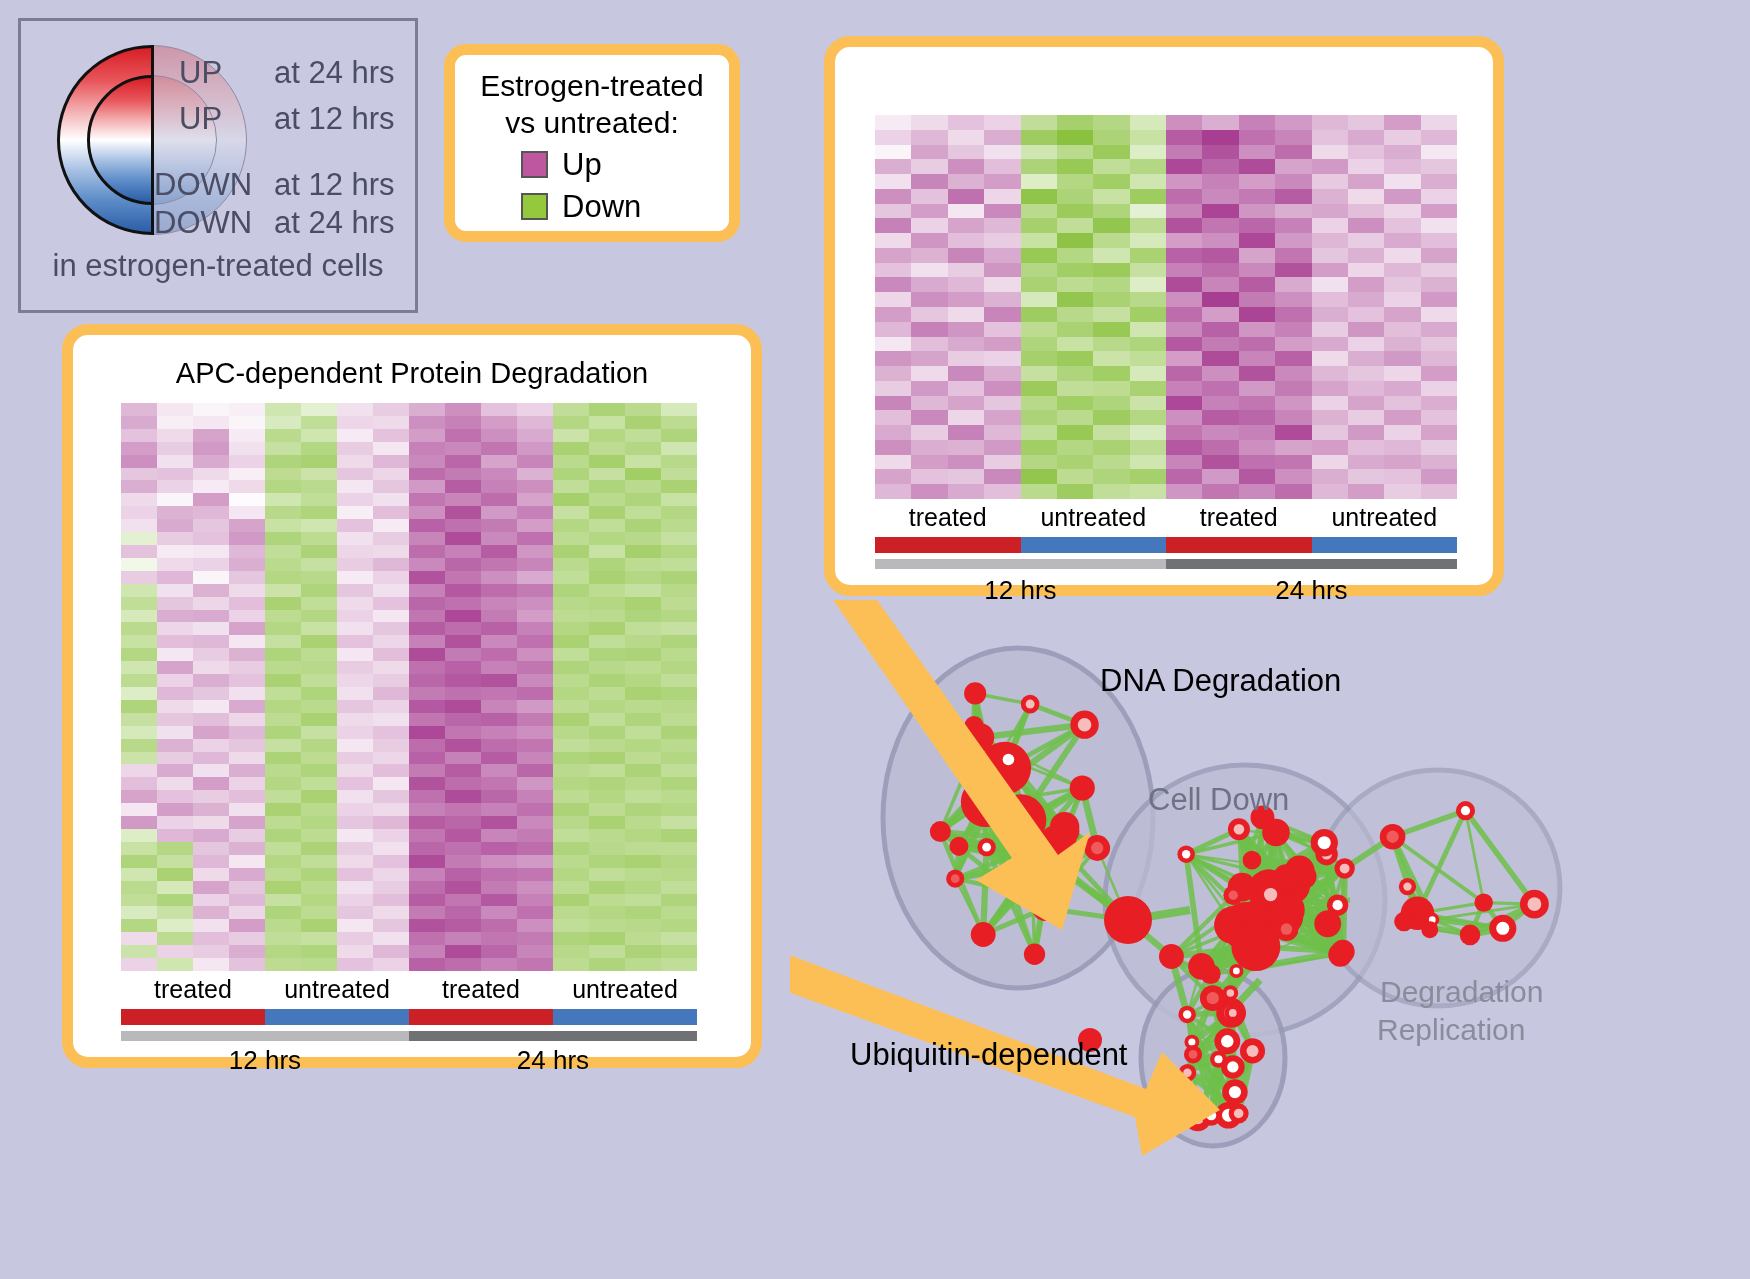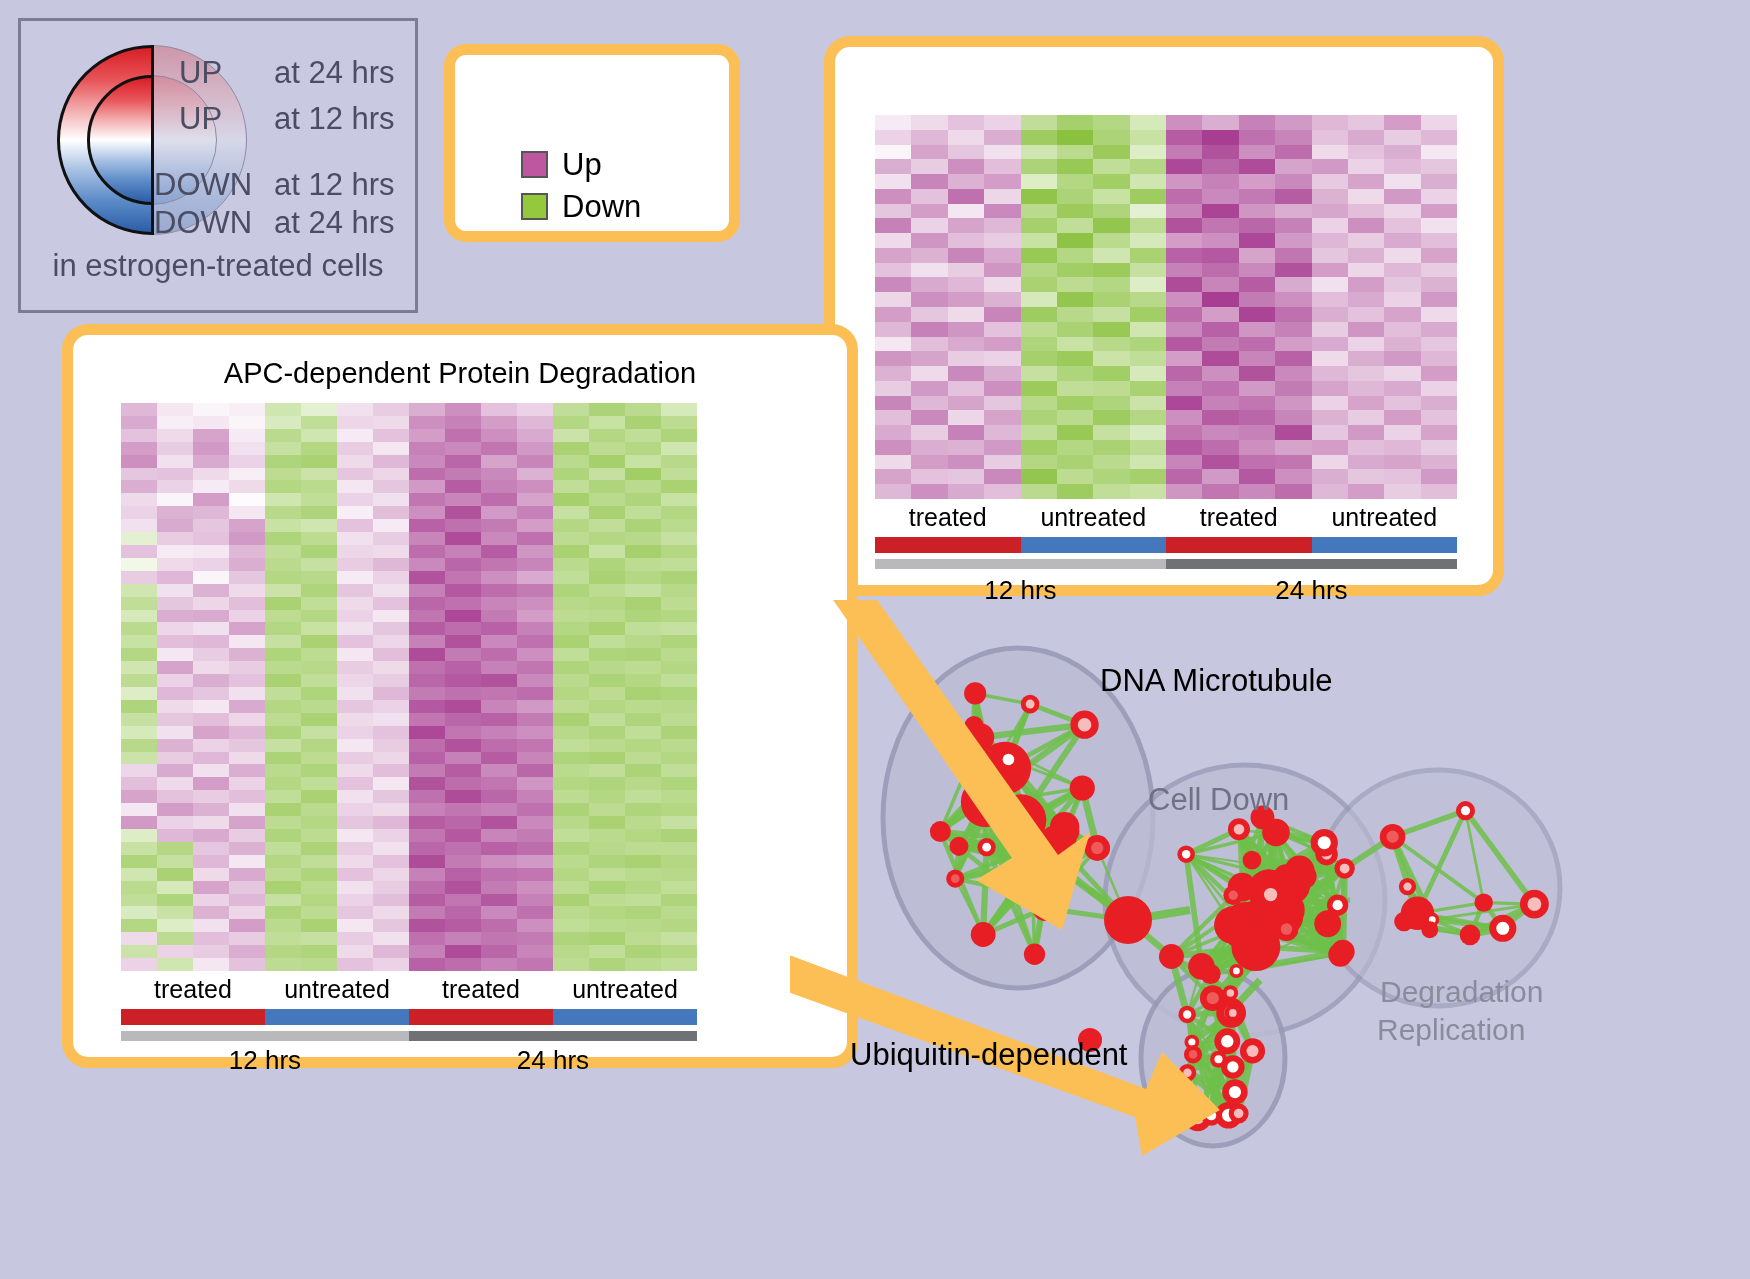--- a/index.html
+++ b/index.html
@@ -88,20 +88,24 @@
     <div class="key-lbl" style="left:133px;top:148px;">DOWN</div>
     <div class="key-lbl" style="left:253px;top:148px;">at 12 hrs</div>
 
     <div class="key-lbl" style="left:133px;top:186px;">DOWN</div>
     <div class="key-lbl" style="left:253px;top:186px;">at 24 hrs</div>
 
     <div class="key-sub" style="left:0;top:226px;">in estrogen-treated cells</div>
   </div>
 
   <div id="ud-card">
+    <div id="ud-title">
+      <div>Estrogen-treated</div>
+      <div>vs untreated:</div>
+    </div>
     <div class="ud-row" style="top:94px;">
       <span class="ud-sw" id="sw-up" style="background: rgb(191, 86, 160);"></span>
       <span class="ud-txt">Up</span>
     </div>
     <div class="ud-row" style="top:136px;">
       <span class="ud-sw" id="sw-down" style="background: rgb(148, 201, 61);"></span>
       <span class="ud-txt">Down</span>
     </div>
   </div>
 
@@ -539,21 +543,21 @@
     <div class="ann-bar" id="tbar-rf" style="left:40px;top:512px;width:582px;height:10px;">
         <i style="background: rgb(185, 185, 188); flex: 1 1 0px;"></i>
         <i style="background: rgb(111, 113, 117); flex: 1 1 0px;"></i>
       </div>
     <div class="time-labels" id="time-rf" style="left:40px;top:528px;width:582px;">
         <span>12 hrs</span>
         <span>24 hrs</span>
       </div>
   </div>
 
-  <div class="panel" id="panel-apc" style="left:62px;top:324px;width:796px;height:744px;">
+  <div class="panel" id="panel-apc" style="left:62px;top:324px;width:700px;height:744px;">
     <div class="panel-title" style="top:22px;">APC-dependent Protein Degradation</div>
     <div class="hm" id="hm-apc" style="left: 48px; top: 68px; width: 576px; height: 568px; grid-template-columns: repeat(16, 1fr); grid-template-rows: repeat(44, 1fr);">
         <i style="background: rgb(223, 184, 215);"></i>
         <i style="background: rgb(244, 231, 241);"></i>
         <i style="background: rgb(250, 245, 249);"></i>
         <i style="background: rgb(248, 239, 246);"></i>
         <i style="background: rgb(207, 230, 176);"></i>
         <i style="background: rgb(227, 240, 210);"></i>
         <i style="background: rgb(241, 225, 238);"></i>
         <i style="background: rgb(232, 204, 226);"></i>
@@ -2118,21 +2122,21 @@
           </g>
         </g>
     </svg>
 
     
     <svg width="960" height="679" viewBox="0 0 960 679" style="position:absolute;left:0;top:0;pointer-events:none;">
       <path d="M 5 -55 L 48 -55 L 268 255 L 300 232 L 272 330 L 186 280 L 222 258 Z" fill="#fbbf56"></path>
       <path d="M -120 310 L 356 489 L 372 452 L 430 510 L 352 556 L 345 517 L -133 345 Z" fill="#fbbf56"></path>
     </svg>
 
-    <div class="clabel" style="left:310px;top:63px;font-size:31px;">DNA Microtubule</div>
+    <div class="clabel" style="left:310px;top:63px;font-size:31px;">DNA Degradation</div>
     <div class="clabel" style="left:358px;top:182px;font-size:31px;color:#6f7185;">Cell Down</div>
     <div class="clabel" style="left:590px;top:375px;font-size:30px;color:#8a8b9c;">Degradation</div>
     <div class="clabel" style="left:587px;top:413px;font-size:30px;color:#8a8b9c;">Replication</div>
 
     <div class="clabel" style="left:60px;top:437px;font-size:31px;color:#000;">Ubiquitin-dependent</div>
   </div>
 
 </div>
 
 </body></html>

